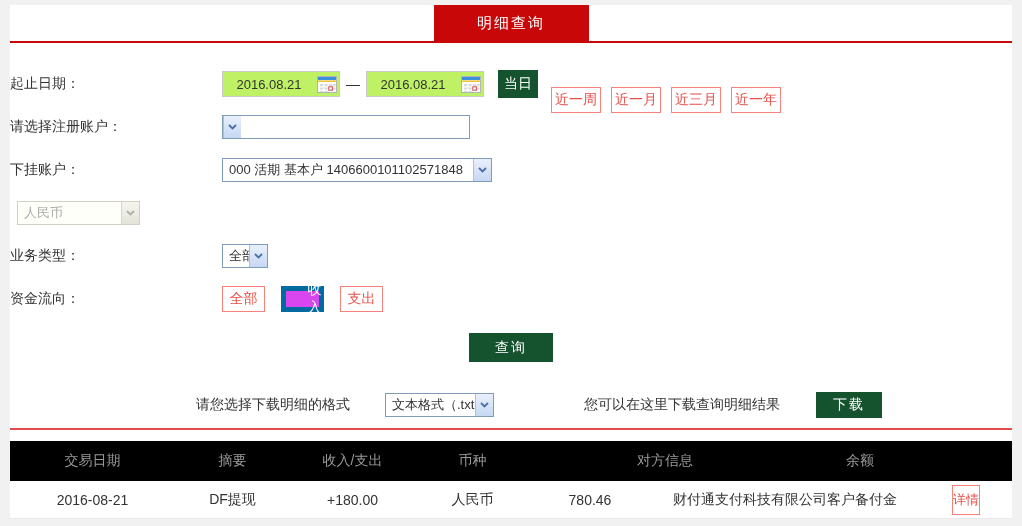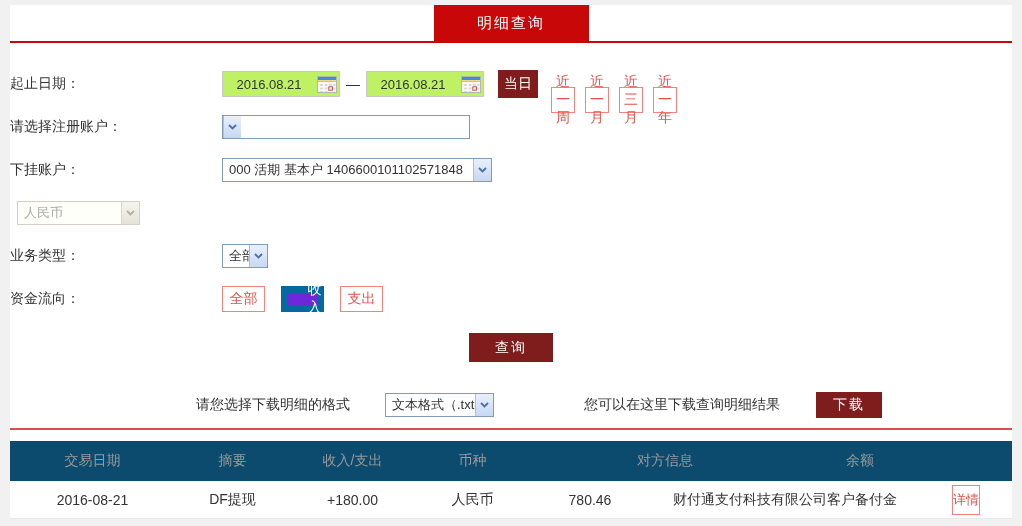--- a/index.html
+++ b/index.html
@@ -19,31 +19,31 @@
   .ctrl { margin-left:7px; }
 
   
   .date-input { width:118px; height:26px; border:1px solid #c9c9c9; background:#bef264;
                 display:flex; align-items:center; }
   .date-text { flex:1; text-align:center; font-size:13px; color:#333; }
   .cal-btn { width:24px; height:24px; display:flex; align-items:center; justify-content:center; cursor:pointer; }
   .dash { margin:0 6px; color:#333; font-size:14px; }
 
   
-  .btn-solid { background:#7f1d1d; color:#fff; border:none; font-size:14px; cursor:pointer;
+  .btn-solid { background:#14532d; color:#fff; border:none; font-size:14px; cursor:pointer;
                display:inline-flex; align-items:center; justify-content:center;
                font-family:inherit; }
   .btn-outline { background:#fff; color:#e6504b; border:1px solid #f8817c; font-size:14px; cursor:pointer;
                  display:inline-flex; align-items:center; justify-content:center; font-family:inherit; }
   .btn-today { width:40px; height:28px; margin-left:14px; }
-  .btn-range { width:24px; height:26px; margin-left:10px;margin-top:32px; }
+  .btn-range { width:50px; height:26px; margin-left:10px;margin-top:32px; }
   .btn-range.first { margin-left:13px; }
   .btn-flow { width:43px; height:26px; }
   .btn-flow + .btn-flow { margin-left:16px; }
-  .btn-flow.solid { background:#6d28d9; color:#fff; border:7px solid #0369a1;padding-left:24px; }
+  .btn-flow.solid { background:#d946ef; color:#fff; border:5px solid #0369a1;padding-left:24px; }
 
   
   .xp-select { height:24px; border:1px solid #7f9db9; background:#fff; display:flex;
                align-items:center; cursor:pointer; }
   .xp-value { flex:1; font-size:13px; color:#333; padding:0 6px; white-space:nowrap; overflow:hidden; }
   .xp-arrow { width:18px; height:100%; flex:none; border-left:1px solid #aac0de;
               background:linear-gradient(#e9f0fc,#c6d8f3); display:flex; align-items:center; justify-content:center; }
   .xp-select.disabled { border-color:#d4d0c8; background:#fffffa; cursor:default; }
   .xp-select.disabled .xp-value { color:#aaa; }
   .xp-select.disabled .xp-arrow { border-left-color:#d8d5cd; background:linear-gradient(#f5f5ee,#e4e3da); }
@@ -53,21 +53,21 @@
   .btn-query { width:84px; height:29px; font-size:14px; letter-spacing:2px; }
 
   .download-row { display:flex; align-items:center; margin-top:29px; margin-left:186px; height:27px;gap:28px; }
   .dl-label { font-size:14px; color:#333; margin-right:7px; }
   .dl-hint { font-size:14px; color:#333; margin-left:62px; }
   .btn-dl { width:66px; height:26px; margin-left:8px; letter-spacing:2px; }
 
   
   .divider { height:2px; background:#e04b4b; }
   .tbl-gap { height:11px; background:#fff; }
-  .tbl-header { height:40px; background:#0c4a6e; display:flex; align-items:center; }
+  .tbl-header { height:40px; background:#000000; display:flex; align-items:center; }
   .tbl-row { height:38px; background:#fff; border-bottom:1px solid #e9e9e9; display:flex; align-items:center; }
   .cell { text-align:center; font-size:14px; white-space:nowrap; flex:none; }
   .tbl-header .cell { color:#9a9a9a; }
   .tbl-row .cell { color:#333; }
   .c1{width:165px;} .c2{width:115px;} .c3{width:125px;} .c4{width:115px;} .c5{width:120px;} .c6{width:270px;} .c7{width:92px;}
   .amount { color:#c00000; }
   .btn-detail { padding:5px 0; font-size:13px; background:#fff; }
 </style>
 </head>
 <body>

